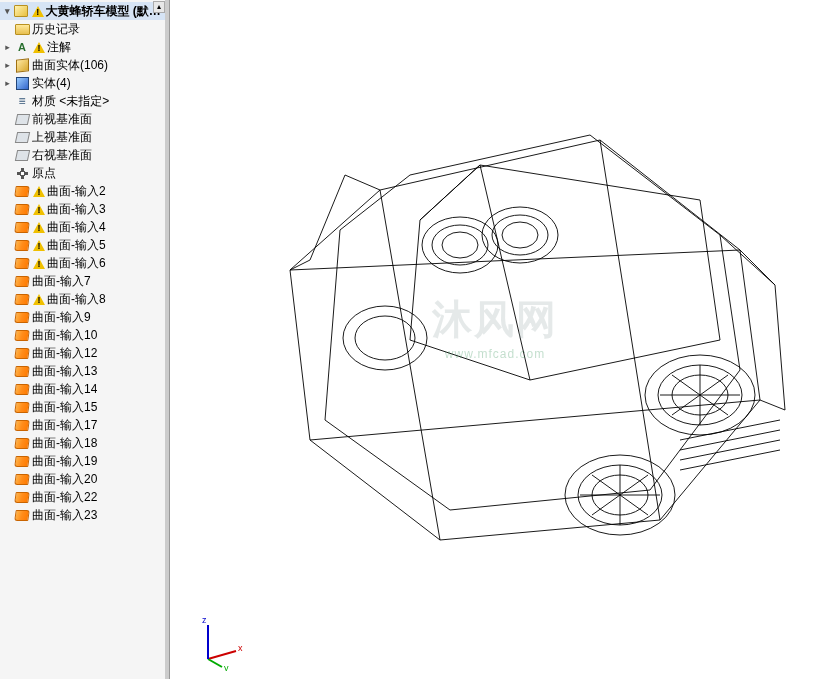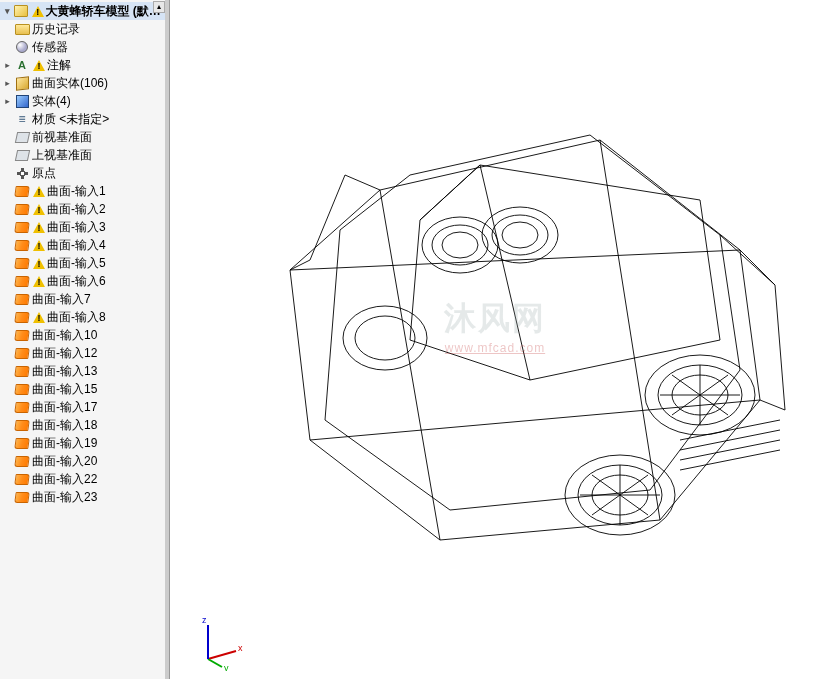--- a/index.html
+++ b/index.html
@@ -158,22 +158,22 @@
 }
 .watermark {
   position:absolute;
   left:50%; top:48%;
   transform:translate(-50%,-50%);
   text-align:center;
   opacity:.25;
   pointer-events:none;
   color:#777;
 }
-.watermark .wm1 { font-size:32px; font-weight:bold; letter-spacing:2px; color:#9aa;}
-.watermark .wm2 { font-size:12px; color:#b91c1c; letter-spacing:1px;text-decoration:underline;}
+.watermark .wm1 { font-size:40px; font-weight:bold; letter-spacing:2px; color:#9aa;}
+.watermark .wm2 { font-size:12px; color:#15803d; letter-spacing:1px;}
 .car {
   position:absolute;
   left:10px; top:20px;
   width:640px; height:640px;
 }
 .resize-handle {
   position:absolute;
   right:0; top:0;
   width:4px; height:100%;
   cursor:ew-resize;
@@ -203,25 +203,20 @@
       <span class="icon warn"></span>
       <span class="label">大黄蜂轿车模型  (默认&lt;-</span>
     </div>
 
     <div class="tree-item">
       <span class="spacer"></span>
       <span class="icon folder"></span>
       <span class="label">历史记录</span>
     </div>
 
-    <div class="tree-item">
-      <span class="spacer"></span>
-      <span class="icon sensor"></span>
-      <span class="label">传感器</span>
-    </div>
 
     <div class="tree-item">
       <span class="expand">▸</span>
       <span class="icon note"></span>
       <span class="icon warn"></span>
       <span class="label">注解</span>
     </div>
 
     <div class="tree-item">
       <span class="expand">▸</span>
@@ -244,38 +239,37 @@
     <div class="tree-item">
       <span class="spacer"></span>
       <span class="icon plane"></span>
       <span class="label">前视基准面</span>
     </div>
     <div class="tree-item">
       <span class="spacer"></span>
       <span class="icon plane"></span>
       <span class="label">上视基准面</span>
     </div>
+    <div class="tree-item">
+      <span class="spacer"></span>
+      <span class="icon plane"></span>
+      <span class="label">右视基准面</span>
+    </div>
 
     <div class="tree-item">
       <span class="spacer"></span>
       <span class="icon origin"></span>
       <span class="label">原点</span>
     </div>
 
     <div id="surfaces-container">
         <div class="tree-item">
           <span class="spacer"></span>
           <span class="icon surface"></span>
           <span class="icon warn"></span>
-          <span class="label">曲面-输入1</span>
-        </div>
-        <div class="tree-item">
-          <span class="spacer"></span>
-          <span class="icon surface"></span>
-          <span class="icon warn"></span>
           <span class="label">曲面-输入2</span>
         </div>
         <div class="tree-item">
           <span class="spacer"></span>
           <span class="icon surface"></span>
           <span class="icon warn"></span>
           <span class="label">曲面-输入3</span>
         </div>
         <div class="tree-item">
           <span class="spacer"></span>
@@ -302,31 +296,41 @@
         </div>
         <div class="tree-item">
           <span class="spacer"></span>
           <span class="icon surface"></span>
           <span class="icon warn"></span>
           <span class="label">曲面-输入8</span>
         </div>
         <div class="tree-item">
           <span class="spacer"></span>
           <span class="icon surface"></span>
+          <span class="label">曲面-输入9</span>
+        </div>
+        <div class="tree-item">
+          <span class="spacer"></span>
+          <span class="icon surface"></span>
           <span class="label">曲面-输入10</span>
         </div>
         <div class="tree-item">
           <span class="spacer"></span>
           <span class="icon surface"></span>
           <span class="label">曲面-输入12</span>
         </div>
         <div class="tree-item">
           <span class="spacer"></span>
           <span class="icon surface"></span>
           <span class="label">曲面-输入13</span>
+        </div>
+        <div class="tree-item">
+          <span class="spacer"></span>
+          <span class="icon surface"></span>
+          <span class="label">曲面-输入14</span>
         </div>
         <div class="tree-item">
           <span class="spacer"></span>
           <span class="icon surface"></span>
           <span class="label">曲面-输入15</span>
         </div>
         <div class="tree-item">
           <span class="spacer"></span>
           <span class="icon surface"></span>
           <span class="label">曲面-输入17</span>

